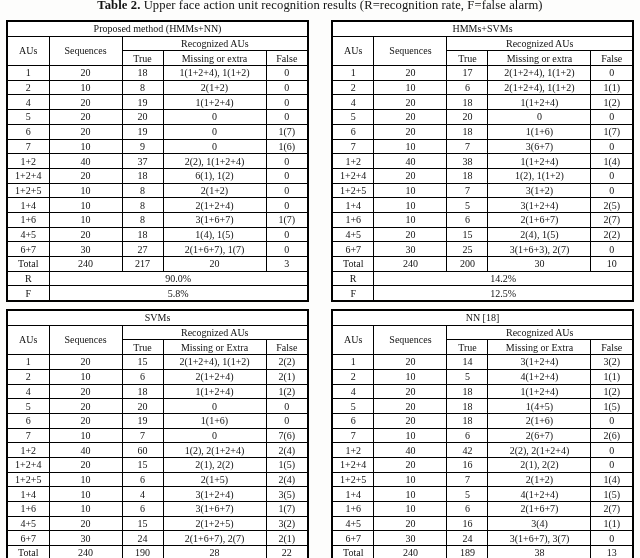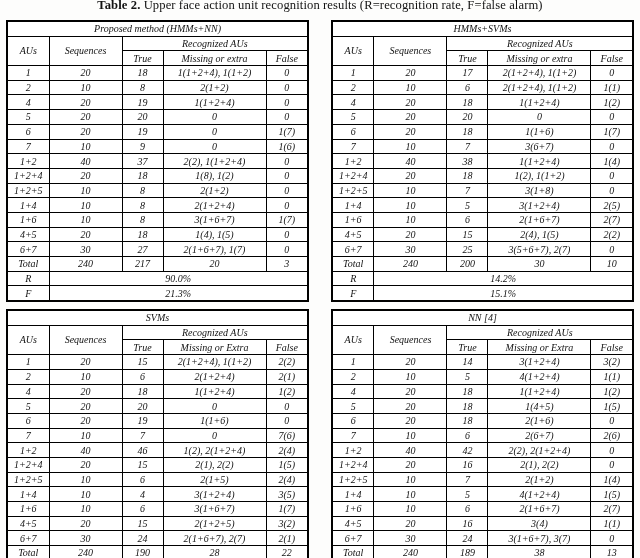--- a/index.html
+++ b/index.html
@@ -27,21 +27,20 @@
     padding:0 6px;
     margin-top:7px;
     row-gap:7px;
   }
   table.au-table{
     border-collapse:collapse;
     table-layout:fixed;
     width:301px;
     border:2px solid #000;
     background:#fff;
-    font-style:italic;
   }
   table.au-table td{
     border:1px solid #000;
     font-size:10px;
     line-height:11px;
     height:13.7px;
     text-align:center;
     vertical-align:middle;
     padding:0 1px;
     white-space:nowrap;
@@ -130,21 +129,21 @@
           <td>1+2</td>
           <td>40</td>
           <td>37</td>
           <td>2(2), 1(1+2+4)</td>
           <td>0</td>
         </tr>
         <tr>
           <td>1+2+4</td>
           <td>20</td>
           <td>18</td>
-          <td>1(8), 1(2)</td>
+          <td>6(1), 1(2)</td>
           <td>0</td>
         </tr>
         <tr>
           <td>1+2+5</td>
           <td>10</td>
           <td>8</td>
           <td>2(1+2)</td>
           <td>0</td>
         </tr>
         <tr>
@@ -183,21 +182,21 @@
         <td>217</td>
         <td>20</td>
         <td>3</td>
       </tr>
       <tr>
         <td>R</td>
         <td colspan="4">90.0%</td>
       </tr>
       <tr>
         <td>F</td>
-        <td colspan="4">21.3%</td>
+        <td colspan="4">5.8%</td>
       </tr>
     </tbody>
   </table>
 
   <table class="au-table">
     <colgroup>
         <col class="c-aus">
         <col class="c-seq">
         <col class="c-true">
         <col class="c-miss">
@@ -272,21 +271,21 @@
           <td>1+2+4</td>
           <td>20</td>
           <td>18</td>
           <td>1(2), 1(1+2)</td>
           <td>0</td>
         </tr>
         <tr>
           <td>1+2+5</td>
           <td>10</td>
           <td>7</td>
-          <td>3(1+8)</td>
+          <td>3(1+2)</td>
           <td>0</td>
         </tr>
         <tr>
           <td>1+4</td>
           <td>10</td>
           <td>5</td>
           <td>3(1+2+4)</td>
           <td>2(5)</td>
         </tr>
         <tr>
@@ -300,39 +299,39 @@
           <td>4+5</td>
           <td>20</td>
           <td>15</td>
           <td>2(4), 1(5)</td>
           <td>2(2)</td>
         </tr>
         <tr>
           <td>6+7</td>
           <td>30</td>
           <td>25</td>
-          <td>3(5+6+7), 2(7)</td>
+          <td>3(1+6+3), 2(7)</td>
           <td>0</td>
         </tr>
       </tbody>
     <tbody>
       <tr>
         <td>Total</td>
         <td>240</td>
         <td>200</td>
         <td>30</td>
         <td>10</td>
       </tr>
       <tr>
         <td>R</td>
         <td colspan="4">14.2%</td>
       </tr>
       <tr>
         <td>F</td>
-        <td colspan="4">15.1%</td>
+        <td colspan="4">12.5%</td>
       </tr>
     </tbody>
   </table>
 
   <table class="au-table">
     <colgroup>
         <col class="c-aus">
         <col class="c-seq">
         <col class="c-true">
         <col class="c-miss">
@@ -392,21 +391,21 @@
         <tr>
           <td>7</td>
           <td>10</td>
           <td>7</td>
           <td>0</td>
           <td>7(6)</td>
         </tr>
         <tr>
           <td>1+2</td>
           <td>40</td>
-          <td>46</td>
+          <td>60</td>
           <td>1(2), 2(1+2+4)</td>
           <td>2(4)</td>
         </tr>
         <tr>
           <td>1+2+4</td>
           <td>20</td>
           <td>15</td>
           <td>2(1), 2(2)</td>
           <td>1(5)</td>
         </tr>
@@ -461,21 +460,21 @@
   <table class="au-table">
     <colgroup>
         <col class="c-aus">
         <col class="c-seq">
         <col class="c-true">
         <col class="c-miss">
         <col class="c-false">
       </colgroup>
     <tbody>
       <tr>
-          <td colspan="5">NN [4]</td>
+          <td colspan="5">NN [18]</td>
         </tr>
       <tr>
         <td rowspan="2">AUs</td>
         <td rowspan="2">Sequences</td>
         <td colspan="3">Recognized AUs</td>
       </tr>
       <tr>
         <td>True</td>
         <td>Missing or Extra</td>
         <td>False</td>

